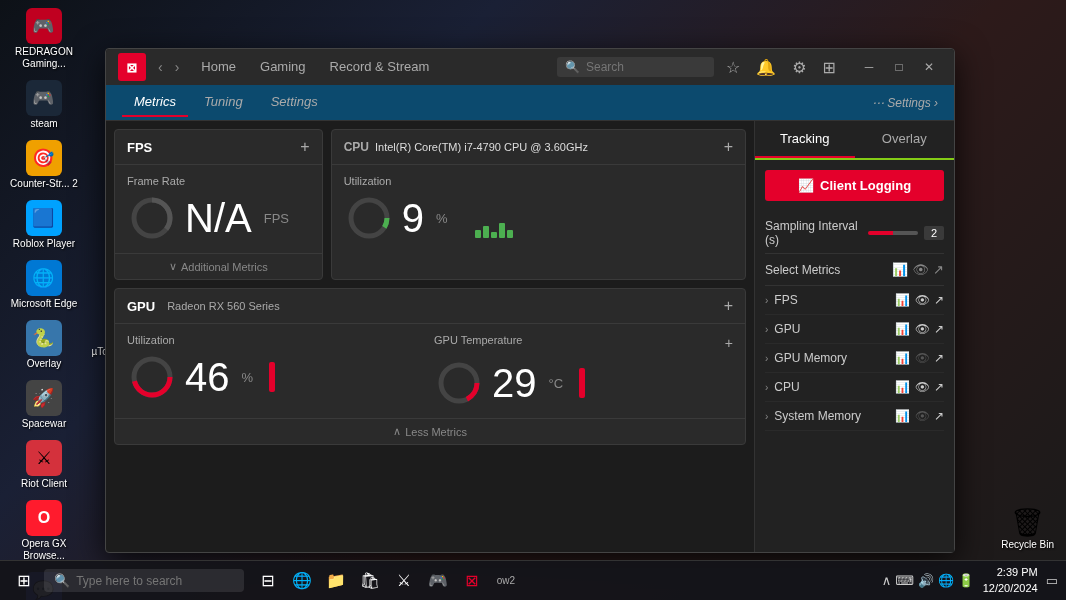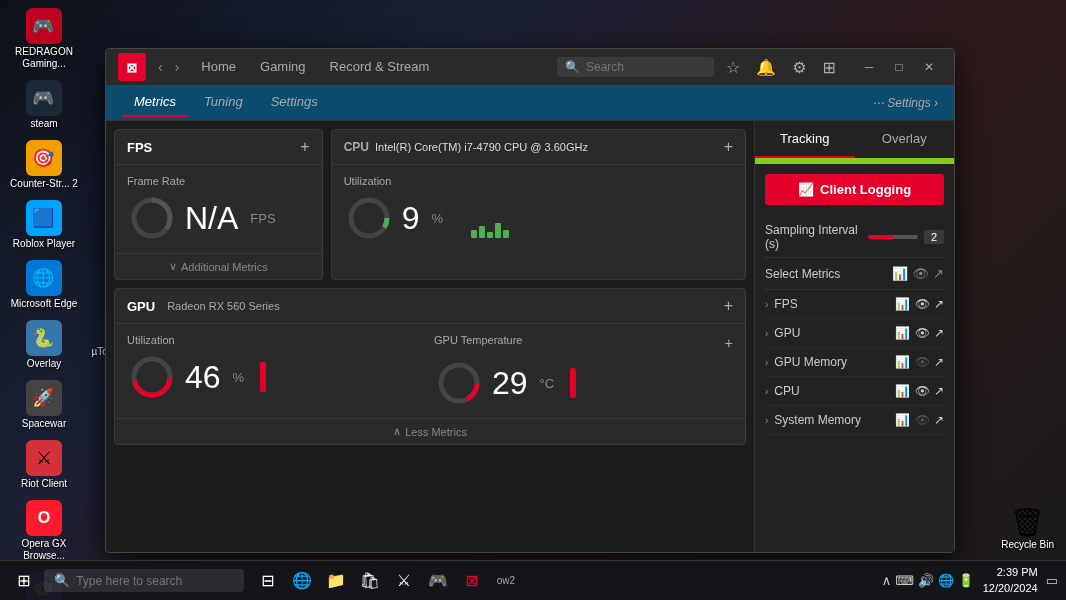--- a/index.html
+++ b/index.html
@@ -264,21 +264,21 @@
       align-items: center;
       gap: 8px;
     }
     .gauge-circle {
       width: 50px;
       height: 50px;
       position: relative;
     }
     .gauge-circle svg { width: 50px; height: 50px; }
     .big-value {
-      font-size: 32px;
+      font-size: 40px;
       font-weight: 300;
       color: #fff;
     }
     .unit-label {
       color: #888;
       font-size: 13px;
       margin-left: 4px;
     }
 
     .panel-footer {
@@ -325,21 +325,21 @@
     
     .right-sidebar {
       width: 200px;
       background: #222;
       border-left: 1px solid #333;
       display: flex;
       flex-direction: column;
     }
     .sidebar-tabs {
       display: flex;
-      border-bottom: 6px solid #84cc16;
+      border-bottom: 2px solid #84cc16;
       align-items: flex-end;
     }
     .sidebar-tab {
       flex: 1;
       padding: 10px;
       text-align: center;
       color: #aaa;
       font-size: 13px;
       cursor: pointer;
       border-bottom: 2px solid transparent;

